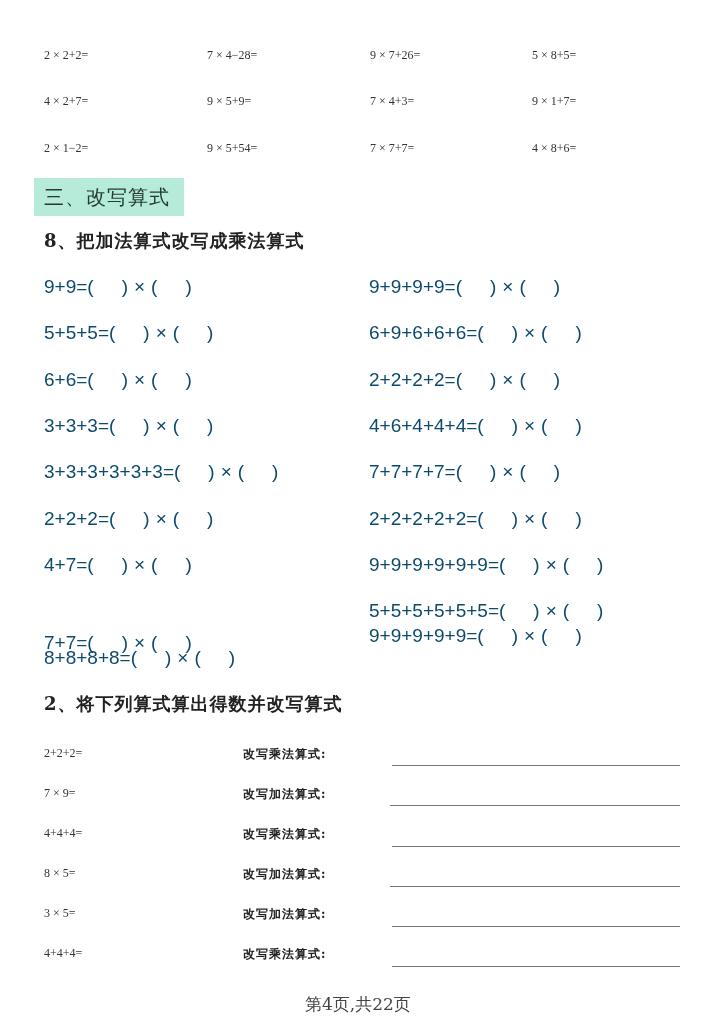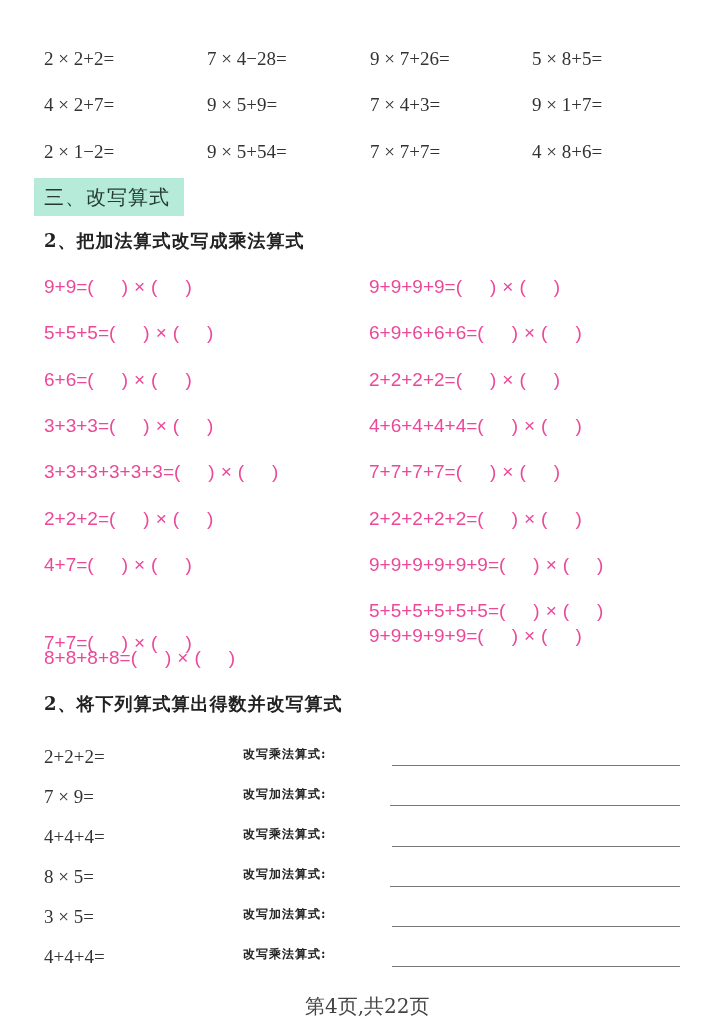--- a/index.html
+++ b/index.html
@@ -2,43 +2,43 @@
 <html><head>
 <meta charset="utf-8">
 <style>
   html, body { margin: 0; padding: 0; background: #ffffff; }
   body {
     width: 725px; height: 1024px; position: relative; overflow: hidden;
     font-family: "Liberation Serif", "DejaVu Serif", serif;
     color: #2a2a2a;
   }
   .abs { position: absolute; white-space: nowrap; }
-  .calc { font-size: 19px; color: #333; }
+  .calc { font-size: 12px; color: #333; }
   .section-head {
     position: absolute; left: 34px; top: 178px; width: 150px; height: 38px;
     background: #b5ebd8;
   }
   .section-head span {
     position: absolute; left: 10px; top: 6px;
     font-family: "DejaVu Sans", sans-serif; font-size: 20px; color: #243b33;
     letter-spacing: 1px;
   }
   .subhead {
     font-family: "DejaVu Serif", serif; font-size: 18px; font-weight: bold; color: #222;
     letter-spacing: 1px;
   }
-  .fill { font-family: "Liberation Sans", sans-serif; font-size: 19px; color: #ec4899; }
+  .fill { font-family: "Liberation Sans", sans-serif; font-size: 19px; color: #0c4a6e; }
   .fill .gap { display: inline-block; width: 28px; }
   .fill .times { padding: 0 6px; }
   .label2 {
     font-family: "DejaVu Serif", serif; font-size: 12px; font-weight: bold; color: #222;
     letter-spacing: 1px;
   }
   .uline { position: absolute; height: 0; border-top: 1.5px solid #777; }
-  .footer { font-size: 20px; color: #444; font-family: "DejaVu Serif", serif; }
+  .footer { font-size: 17px; color: #444; font-family: "DejaVu Serif", serif; }
 </style>
 </head>
 <body>
 
 <div>
   <div class="abs calc" style="left:44px;top:48px">2 × 2+2=</div>
   <div class="abs calc" style="left:207px;top:48px">7 × 4−28=</div>
   <div class="abs calc" style="left:370px;top:48px">9 × 7+26=</div>
   <div class="abs calc" style="left:532px;top:48px">5 × 8+5=</div>
 
@@ -50,21 +50,21 @@
   <div class="abs calc" style="left:44px;top:141px">2 × 1−2=</div>
   <div class="abs calc" style="left:207px;top:141px">9 × 5+54=</div>
   <div class="abs calc" style="left:370px;top:141px">7 × 7+7=</div>
   <div class="abs calc" style="left:532px;top:141px">4 × 8+6=</div>
 </div>
 
 <div class="section-head">
   <span>三、改写算式</span>
 </div>
 
-<div class="abs subhead" style="left:44px;top:229px">2、把加法算式改写成乘法算式</div>
+<div class="abs subhead" style="left:44px;top:229px">8、把加法算式改写成乘法算式</div>
 
 <div>
   <div class="abs fill" style="left:44px;top:276px"><span>9+9=</span><span>(</span><span class="gap"></span><span>)</span><span class="times">×</span><span>(</span><span class="gap"></span><span>)</span></div>
   <div class="abs fill" style="left:44px;top:322px"><span>5+5+5=</span><span>(</span><span class="gap"></span><span>)</span><span class="times">×</span><span>(</span><span class="gap"></span><span>)</span></div>
   <div class="abs fill" style="left:44px;top:369px"><span>6+6=</span><span>(</span><span class="gap"></span><span>)</span><span class="times">×</span><span>(</span><span class="gap"></span><span>)</span></div>
   <div class="abs fill" style="left:44px;top:415px"><span>3+3+3=</span><span>(</span><span class="gap"></span><span>)</span><span class="times">×</span><span>(</span><span class="gap"></span><span>)</span></div>
   <div class="abs fill" style="left:44px;top:461px"><span>3+3+3+3+3+3=</span><span>(</span><span class="gap"></span><span>)</span><span class="times">×</span><span>(</span><span class="gap"></span><span>)</span></div>
   <div class="abs fill" style="left:44px;top:508px"><span>2+2+2=</span><span>(</span><span class="gap"></span><span>)</span><span class="times">×</span><span>(</span><span class="gap"></span><span>)</span></div>
   <div class="abs fill" style="left:44px;top:554px"><span>4+7=</span><span>(</span><span class="gap"></span><span>)</span><span class="times">×</span><span>(</span><span class="gap"></span><span>)</span></div>
   <div class="abs fill" style="left:44px;top:632px"><span>7+7=</span><span>(</span><span class="gap"></span><span>)</span><span class="times">×</span><span>(</span><span class="gap"></span><span>)</span></div>

